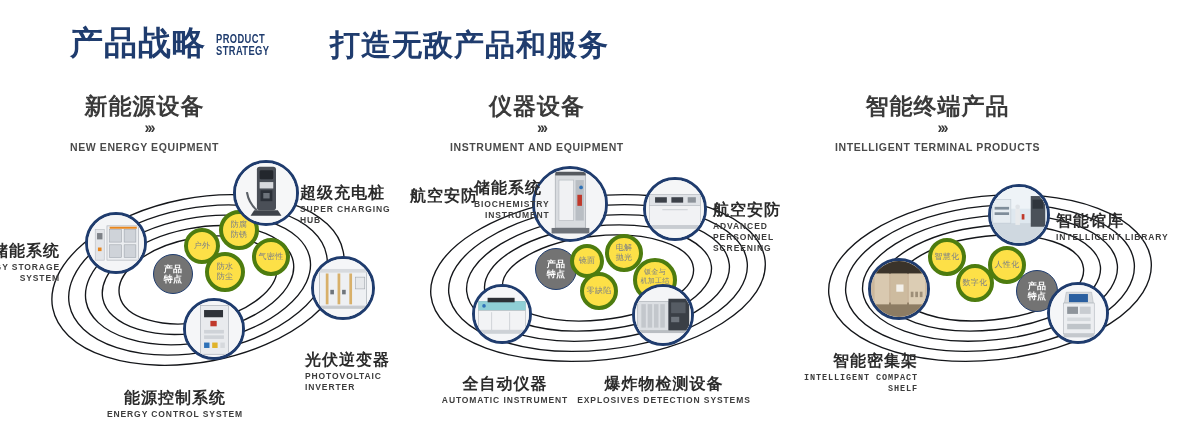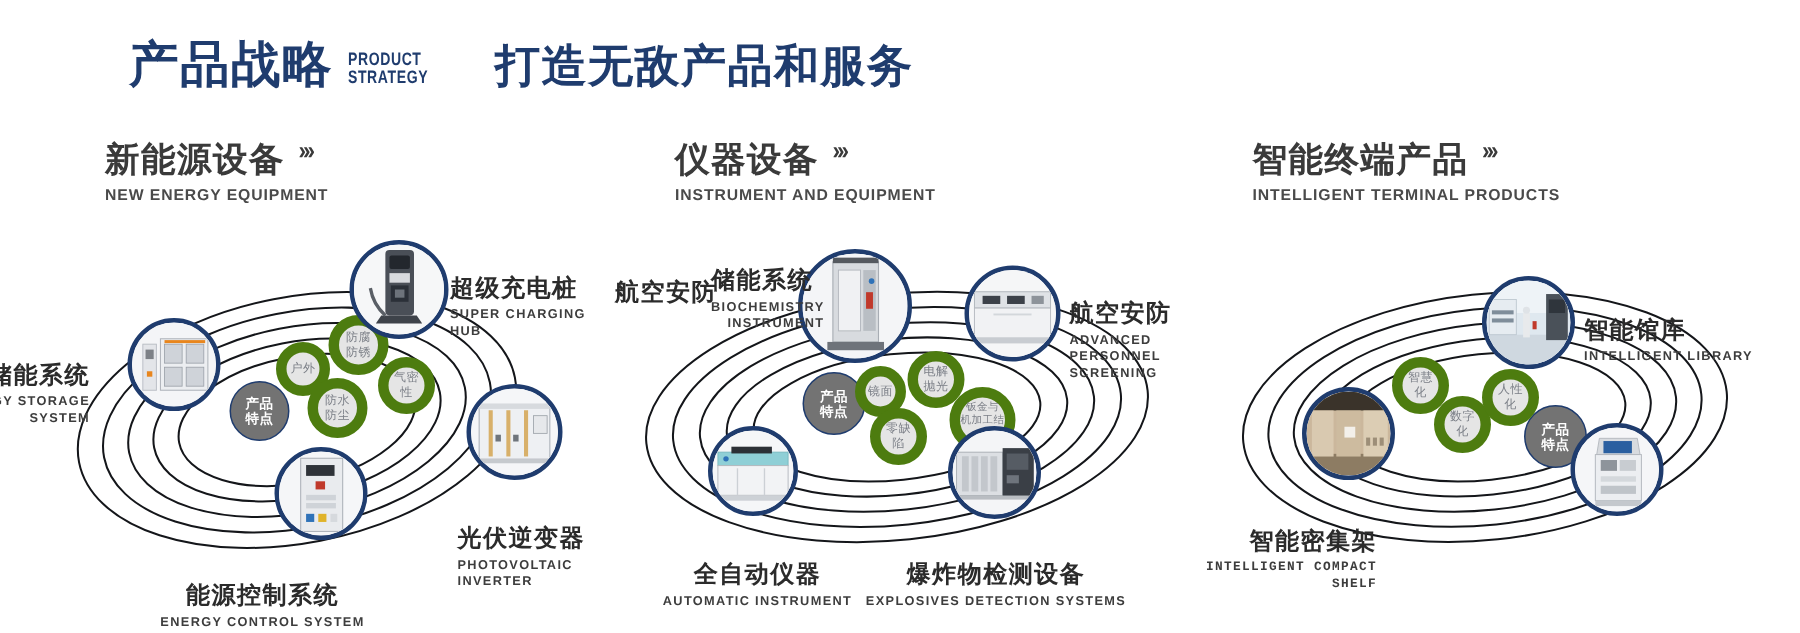--- a/index.html
+++ b/index.html
@@ -6,40 +6,40 @@
   body{
     width:1200px;height:422px;
     background:#ffffff;
     font-family:"Liberation Sans","DejaVu Sans",sans-serif;
     overflow:hidden;
     position:relative;
   }
   #page{position:relative;width:1200px;height:422px;}
 
   
-  .title-row{position:absolute;left:70px;top:26px;display:flex;align-items:flex-end;margin-left:16px;}
+  .title-row{position:absolute;left:70px;top:26px;display:flex;align-items:flex-end;}
   .title-cn{
     font-size:33px;font-weight:bold;color:#1f3c6e;letter-spacing:1px;
     line-height:1; font-family:"Liberation Sans","DejaVu Sans",sans-serif;
   }
   .title-en{
     margin-left:10px;margin-bottom:2px;color:#1f3c6e;font-weight:bold;
     font-size:12px;line-height:12px;letter-spacing:0.5px;
     transform:scaleX(.78);transform-origin:left bottom;white-space:nowrap;
   }
   .title-slogan{
     position:absolute;left:330px;top:28px;
     font-size:30px;font-weight:bold;color:#1f3c6e;letter-spacing:1px;line-height:1.1;
   }
 
   
   .sec-head{position:absolute;}
   .sec-head .cn{
     font-size:23px;font-weight:bold;color:#3a3a3a;letter-spacing:1px;
-    display:flex;line-height:1.1;
+    display:flex;align-items:center;line-height:1.1;flex-direction:column;
   }
   .sec-head .arrows{
     margin-left:9px;font-size:15px;color:#3a3a3a;letter-spacing:-2px;font-weight:bold;
     transform:scaleY(1.15);
   }
   .sec-head .en{
     margin-top:5px;font-size:10.5px;color:#4a4a4a;letter-spacing:0.6px;font-weight:bold;
   }
 
   
@@ -50,21 +50,21 @@
   .node{
     position:absolute;border-radius:50%;overflow:hidden;
     border:3px solid #1f3c6e;background:#f2f3f5;
     box-sizing:border-box;
   }
   .node .art{position:absolute;left:0;top:0;right:0;bottom:0;}
 
   
   .bub{
     position:absolute;border-radius:50%;
-    border:7px solid #4d7c0f;background:#e5e5e5;
+    border:4px solid #4d7c0f;background:#fde047;
     display:flex;align-items:center;justify-content:center;
     text-align:center;color:#7b7f87;font-size:8px;line-height:10px;
     box-sizing:border-box;letter-spacing:0.3px;
   }
   .bub.core{
     background:#737373;border:1px solid #1f3c6e;color:#ffffff;
     font-weight:bold;font-size:9px;line-height:10px;
   }
 
   

